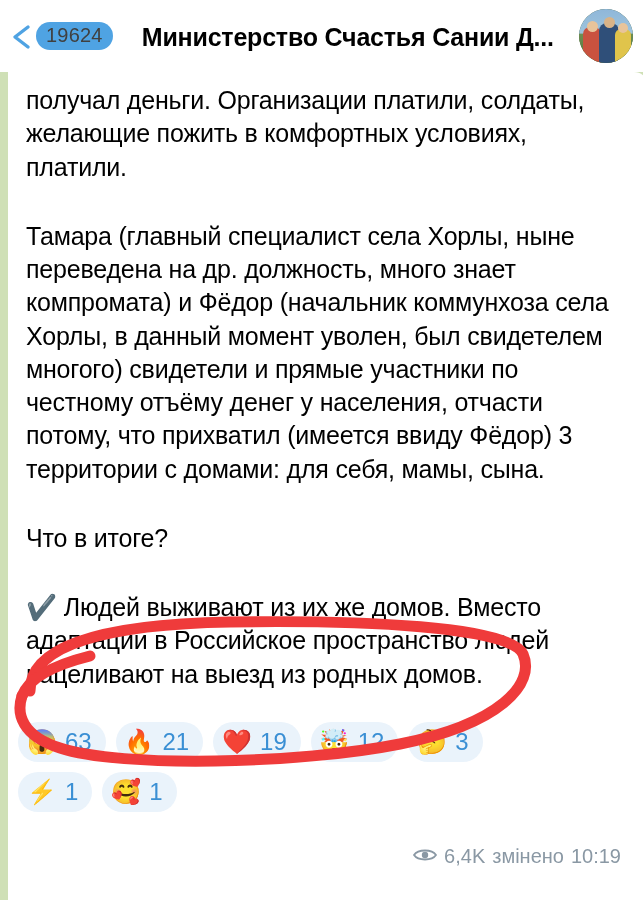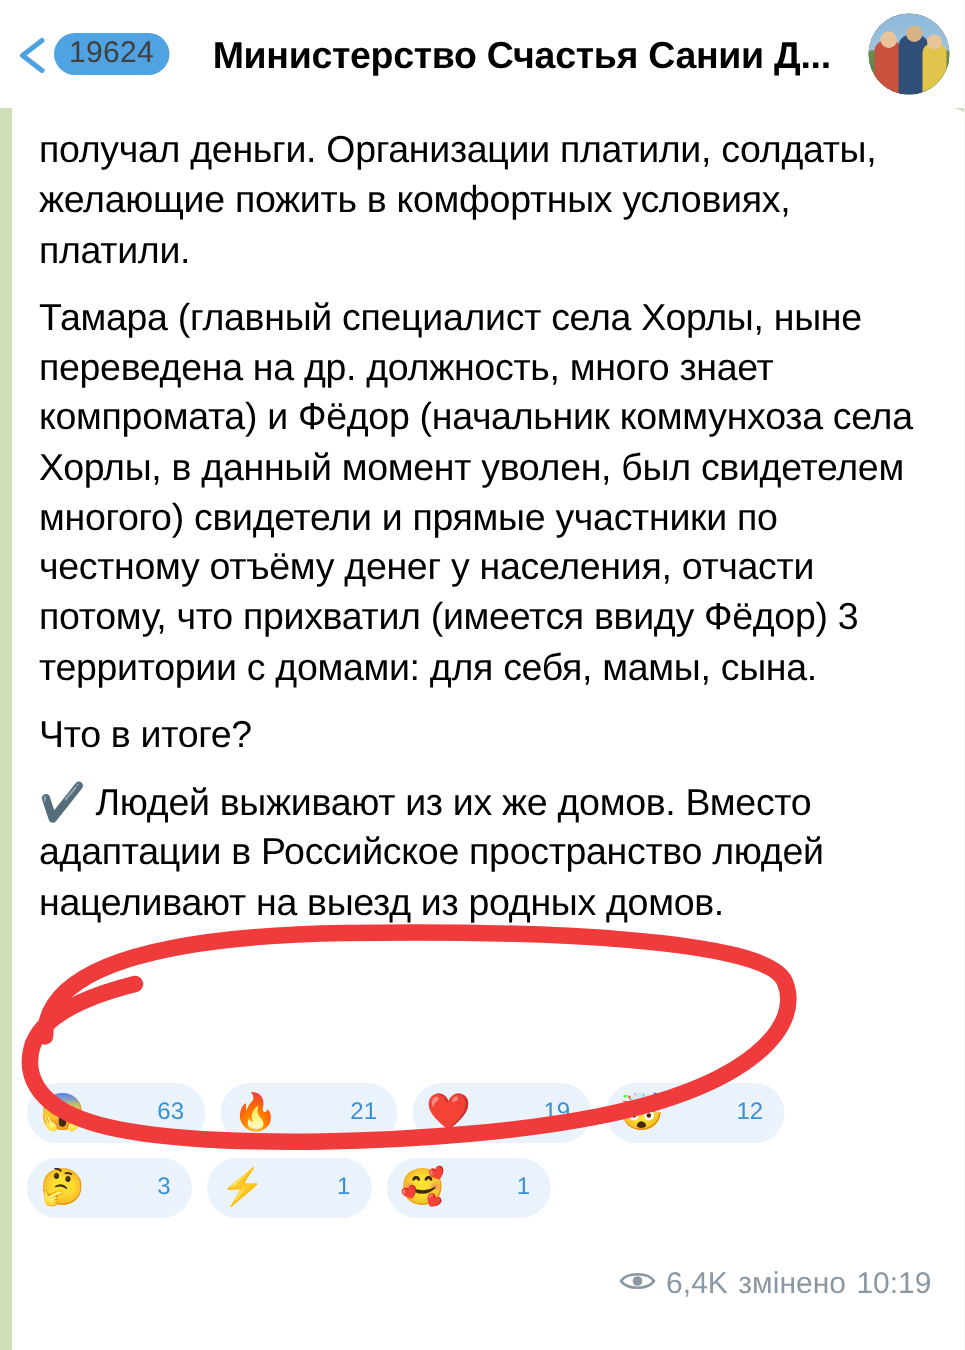--- a/index.html
+++ b/index.html
@@ -124,21 +124,21 @@
     padding: 12px 18px 10px 18px;
     z-index: 5;
   }
   .msg-text {
     font-size: 25px;
     line-height: 1.33;
     color: #000000;
     letter-spacing: -0.2px;
   }
   .msg-text p { margin: 0; }
-  .msg-text p.gap { margin-top: 12px; }
+  .msg-text p.gap { margin-top: 36px; }
   .check { font-size: 25px; }
 
   
   .reactions {
     position: absolute;
     left: 18px;
     top: 722px;
     width: 510px;
     display: flex;
     flex-wrap: wrap;
@@ -148,21 +148,21 @@
   .reaction {
     display: flex;
     align-items: center;
     gap: 8px;
     background: #eaf3fb;
     border-radius: 20px;
     padding: 5px 14px 5px 9px;
     height: 40px;
   }
   .reaction .emo { font-size: 24px; line-height: 1; }
-  .reaction .cnt { font-size: 16px; color: #3a8fd4; margin-left: 40px; }
+  .reaction .cnt { font-size: 24px; color: #3a8fd4; }
 
   
   .msg-meta {
     position: absolute;
     right: 22px;
     top: 845px;
     display: flex;
     align-items: center;
     gap: 7px;
     font-size: 20px;

